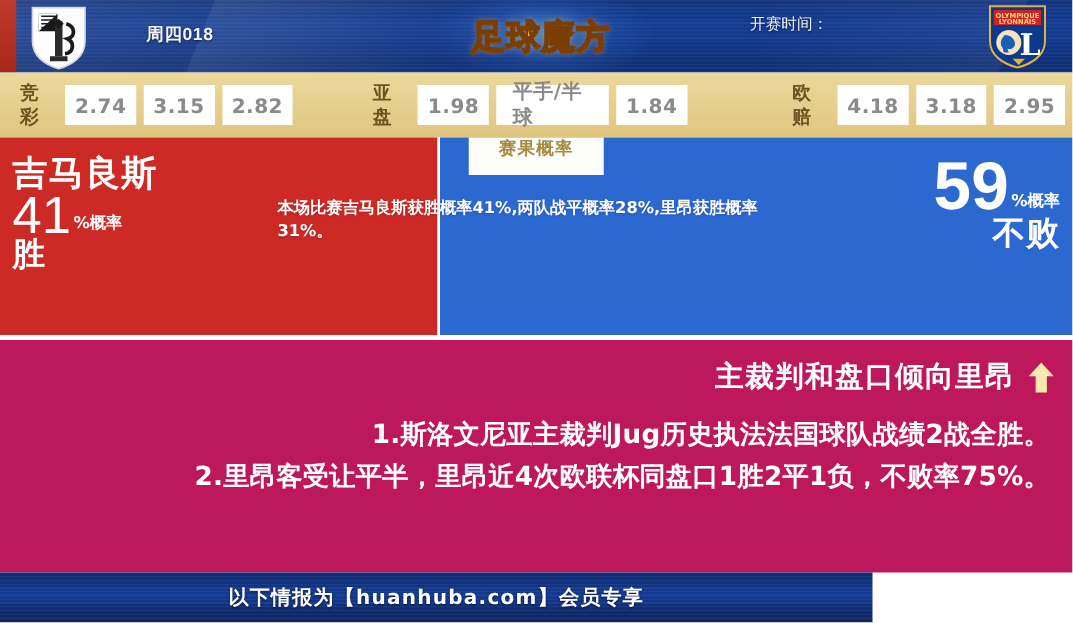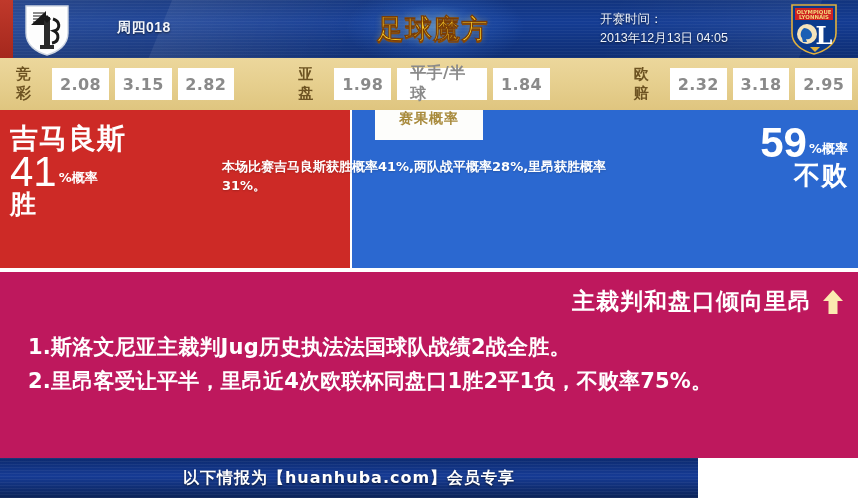--- a/index.html
+++ b/index.html
@@ -57,21 +57,21 @@
     position: absolute; left: 363px; top: 7px; width: 140px; height: 44px;
     display: flex; align-items: center; justify-content: center;
   }
   .brand::before {
     content: ""; position: absolute; left: -16px; top: -14px; width: 176px; height: 74px;
     background: radial-gradient(ellipse at 50% 46%, rgba(120,190,255,.55) 0%, rgba(60,120,220,.22) 40%, rgba(10,40,110,0) 72%);
   }
   .brand-text {
     position: relative;
     font-family: "DejaVu Sans", sans-serif;
-    font-size: 27px; font-weight: normal; letter-spacing: 1px;
+    font-size: 27px; font-weight: bold; letter-spacing: 1px;
     color: #ffd42a;
     -webkit-text-stroke: 1.2px #7a3d06;
     text-shadow: 0 2px 0 #8a4a07, 0 0 6px rgba(255,200,40,.5);
   }
 
   .kickoff {
     position: absolute; left: 600px; top: 10px; width: 170px; text-align: left;
     color: #eef3fb; line-height: 1.55;
   }
   .kickoff-label { font-size: 12.5px; text-shadow: 0 1px 2px rgba(0,0,0,.6);}
@@ -135,21 +135,21 @@
   .pct-suffix { font-size: 13px; font-weight: bold; margin-left: 2px; padding-bottom: 6px; letter-spacing: 0; }
   .home-result { font-size: 26px; font-weight: bold; line-height: 1.05; margin-top: -2px; letter-spacing: 1px; }
 
   .away-side {
     position: absolute; right: 10px; top: 14px; width: 210px;
     color: #ffffff; text-align: right;
     font-family: "DejaVu Sans", sans-serif;
   }
   .away-name { font-size: 28px; font-weight: bold; line-height: 1.05; letter-spacing: 1px; }
   .away-pct-row { display: flex; align-items: flex-end; justify-content: flex-end; margin-top: -2px; }
-  .away-pct { font-size: 42px; font-weight: bold; line-height: 1; font-family: "Liberation Sans", sans-serif; }
+  .away-pct { font-size: 54px; font-weight: bold; line-height: 1; font-family: "Liberation Sans", sans-serif; }
   .away-result { font-size: 26px; font-weight: bold; line-height: 1.05; margin-top: -2px; letter-spacing: 1px; }
 
   .prob-tab {
     position: absolute; left: 375px; top: 0; width: 108px; height: 30px;
     background: #fdfdfb;
     display: flex; align-items: flex-start; justify-content: center;
   }
   .prob-tab span {
     font-size: 14px; font-weight: bold; color: #a88a3c;
     font-family: "DejaVu Sans", sans-serif; letter-spacing: 1px;
@@ -173,20 +173,21 @@
     display: flex; align-items: center; gap: 10px;
     color: #ffffff; font-size: 23px; font-weight: bold;
     font-family: "DejaVu Sans", sans-serif; letter-spacing: 1px;
   }
   .arrow-up { display: block; }
   .intel-list {
     position: absolute; left: 28px; top: 60px; width: 812px;
     color: #ffffff; font-size: 21px; font-weight: bold;
     line-height: 1.52; font-family: "DejaVu Sans", sans-serif;
     letter-spacing: .2px;
+    text-align: right;
   }
   .intel-list p { margin-bottom: 2px; }
 
   
   .footer {
     position: absolute; left: 0; top: 458px; width: 698px; height: 40px;
     background: linear-gradient(180deg, #0c2a6e 0%, #163b95 45%, #0a2256 100%);
     display: flex; align-items: center; justify-content: center;
   }
   .footer::before {
@@ -225,56 +226,55 @@
     </div>
 
     <div class="match-label">周四018</div>
 
     <div class="brand">
       <span class="brand-text">足球魔方</span>
     </div>
 
     <div class="kickoff">
       <div class="kickoff-label">开赛时间：</div>
-      <div class="kickoff-value">2013年12月13日 04:05</div>
     </div>
 
     <div class="crest-away">
       <svg width="52" height="52" viewBox="0 0 52 52" xmlns="http://www.w3.org/2000/svg">
         <path d="M4 2 H48 V30 C48 41 38 48 26 51 C14 48 4 41 4 30 Z" fill="#0b3a8c" stroke="#e2b13c" stroke-width="1.6"></path>
         <path d="M7 5 H45 V17 H7 Z" fill="#cf2222"></path>
         <text x="26" y="11" font-family="DejaVu Sans, sans-serif" font-size="5.4" font-weight="bold" fill="#f3d37a" text-anchor="middle">OLYMPIQUE</text>
         <text x="26" y="16" font-family="DejaVu Sans, sans-serif" font-size="5.4" font-weight="bold" fill="#f3d37a" text-anchor="middle">LYONNAIS</text>
         <circle cx="19" cy="31" r="10" fill="#f4e3bb"></circle>
         <path d="M16 25 c5 0 8 4 8 7 c0 3 -3 5 -6 4 l1 3 h-4 l-1 -4 c-2 -2 -2 -7 2 -10 z" fill="#1a5fb4"></path>
         <text x="36" y="41" font-family="DejaVu Serif, serif" font-size="24" font-weight="bold" fill="#ffffff" text-anchor="middle">L</text>
         <path d="M22 44 h10 l-5 5 z" fill="#e2b13c"></path>
       </svg>
     </div>
   </div>
 
   <div class="odds-bar">
 
     <div class="odds-group grp-jingcai">
       <span class="odds-title">竞彩</span>
-      <span class="odds-cell">2.08</span>
+      <span class="odds-cell">2.74</span>
       <span class="odds-cell">3.15</span>
       <span class="odds-cell">2.82</span>
     </div>
 
     <div class="odds-group grp-yapan">
       <span class="odds-title">亚盘</span>
       <span class="odds-cell">1.98</span>
       <span class="odds-cell wide">平手/半球</span>
       <span class="odds-cell">1.84</span>
     </div>
 
     <div class="odds-group grp-oupei">
       <span class="odds-title">欧赔</span>
-      <span class="odds-cell">2.32</span>
+      <span class="odds-cell">4.18</span>
       <span class="odds-cell">3.18</span>
       <span class="odds-cell">2.95</span>
     </div>
   </div>
 
   <div class="prob-block">
     <div class="prob-red"></div>
     <div class="prob-blue"></div>
     <div class="prob-split"></div>
 

